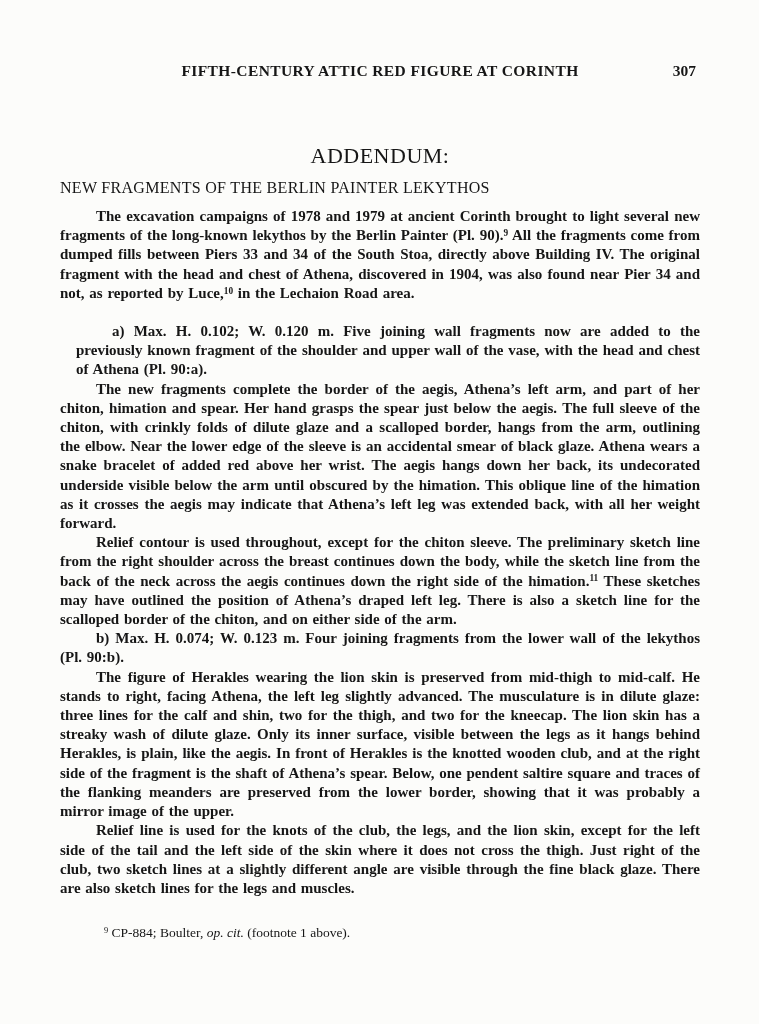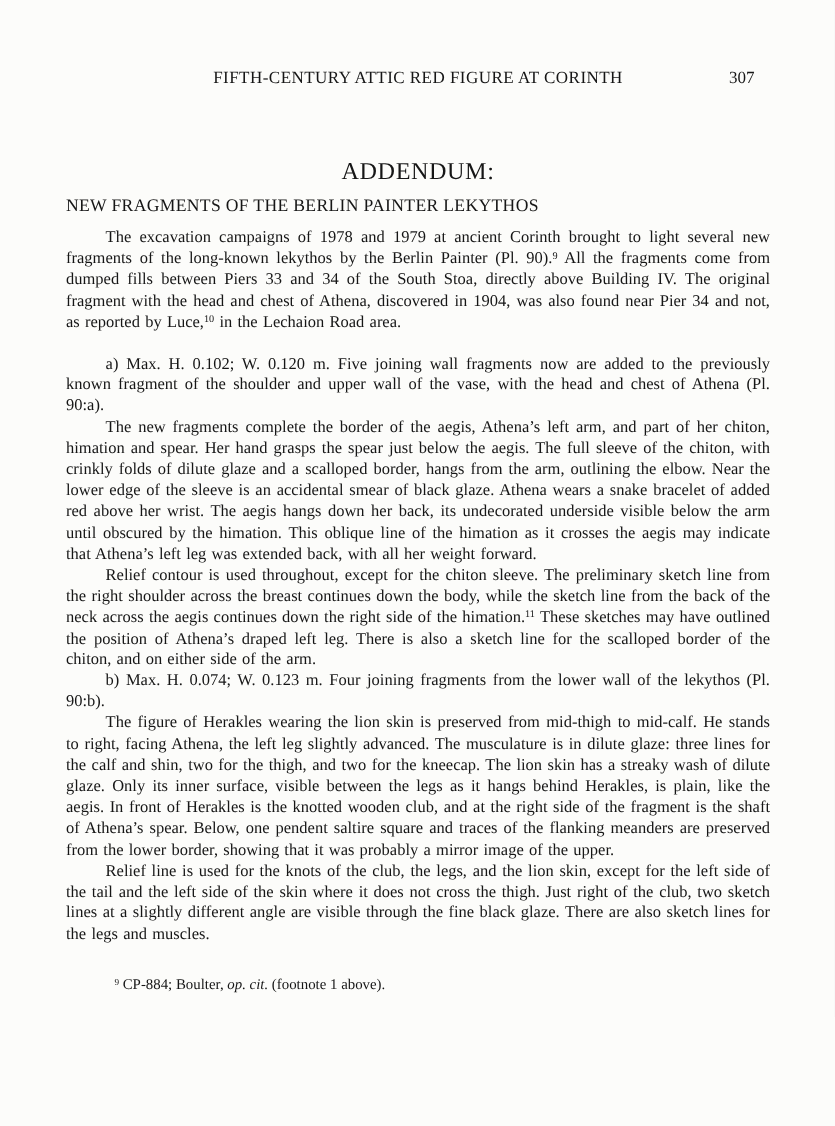--- a/index.html
+++ b/index.html
@@ -14,30 +14,31 @@
     font-family: "Liberation Serif", "DejaVu Serif", serif;
     overflow: hidden;
     box-sizing: border-box;
     padding: 63px 59px 0 60px;
   }
   .running-header {
     position: relative;
     height: 16px;
     line-height: 16px;
     font-size: 15.5px;
+    font-weight: bold;
   }
   .running-head {
     text-align: center;
     letter-spacing: 0.4px;
     white-space: nowrap;
   }
   .page-number {
     position: absolute;
     top: 0;
-    right: 14px;
+    right: 4px;
     font-size: 15.5px;
   }
   .title {
     margin: 66px 0 0 0;
     font-size: 22px;
     line-height: 22px;
     font-weight: normal;
     text-align: center;
     letter-spacing: 0.5px;
   }
@@ -46,28 +47,29 @@
     font-size: 16px;
     line-height: 16px;
     font-weight: normal;
     text-align: left;
     letter-spacing: 0.3px;
   }
   .body-text {
     margin-top: 11px;
     font-size: 15px;
     line-height: 19.2px;
+    font-weight: bold;
   }
   .para {
     margin: 0;
     text-indent: 36px;
     text-align: justify;
     word-spacing: 1px;
   }
-  .para.space-before { margin-top: 19px; }
+  .para.space-before { margin-top: 19px; margin-left: 16px; }
   sup.fnref {
     font-size: 0.62em;
     line-height: 0;
     vertical-align: baseline;
     position: relative;
     top: -0.45em;
   }
   .footnotes {
     margin-top: 26px;
     padding-left: 28px;

